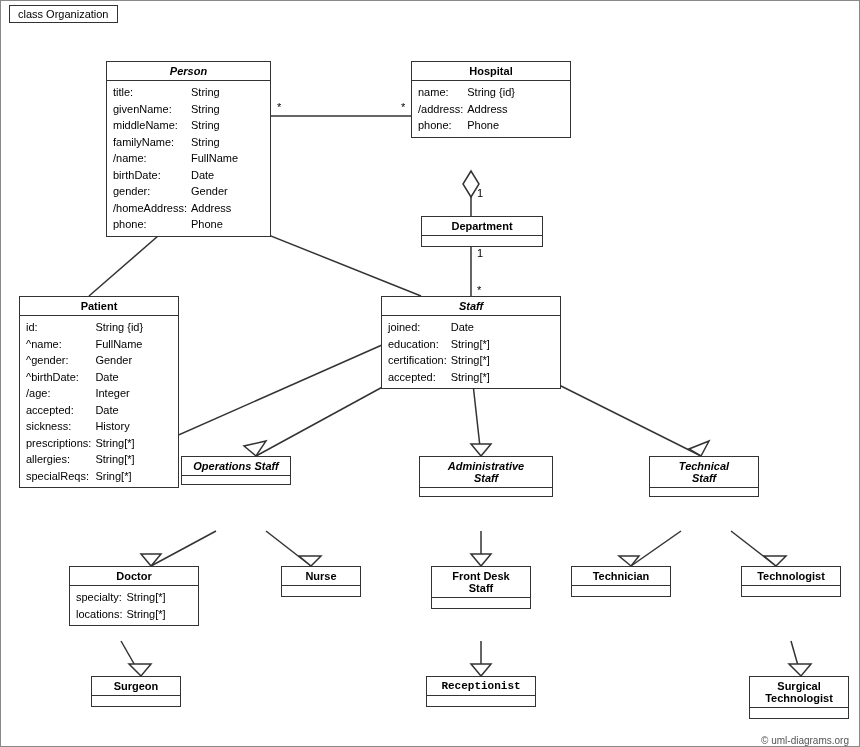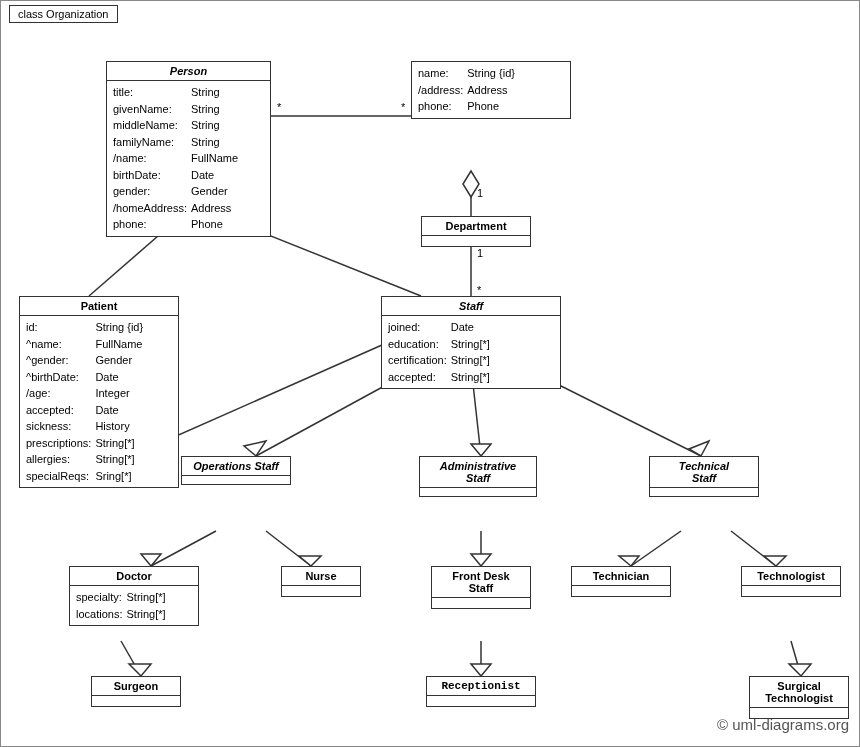--- a/index.html
+++ b/index.html
@@ -57,23 +57,23 @@
     }
     svg.arrows {
       position: absolute;
       top: 0; left: 0;
       width: 860px;
       height: 747px;
       pointer-events: none;
     }
     .copyright {
       position: absolute;
-      bottom: 13px;
+      bottom: 0;
       right: 10px;
-      font-size: 15px;
+      font-size: 10px;
       color: #555;
     }
   </style>
 </head>
 <body>
 
 <div id="diagram-container">
 
   <div class="diagram-title">class Organization</div>
 
@@ -178,41 +178,42 @@
         <tr>
               <td>phone:</td>
               <td>Phone</td>
             </tr>
       </tbody>
         </table>
     </div>
   </div>
 
   <div class="uml-box" style="left:410px; top:60px; width:160px;">
+    <div class="box-title">Hospital</div>
     <div class="box-body">
       <table>
         <tbody>
             <tr>
               <td>name:</td>
               <td>String {id}</td>
             </tr>
         <tr>
               <td>/address:</td>
               <td>Address</td>
             </tr>
         <tr>
               <td>phone:</td>
               <td>Phone</td>
             </tr>
       </tbody>
         </table>
     </div>
   </div>
 
-  <div class="uml-box" style="left:420px; top:215px; width:110px;">
+  <div class="uml-box" style="left:420px; top:215px; width:122px;">
     <div class="box-title">Department</div>
     <div class="box-body" style="min-height:10px;"></div>
   </div>
 
   <div class="uml-box" style="left:380px; top:295px; width:180px;">
     <div class="box-title italic">Staff</div>
     <div class="box-body">
       <table>
         <tbody>
             <tr>
@@ -286,21 +287,21 @@
             </tr>
         <tr>
               <td>specialReqs:</td>
               <td>Sring[*]</td>
             </tr>
       </tbody>
         </table>
     </div>
   </div>
 
-  <div class="uml-box" style="left:418px; top:455px; width:118px;">
+  <div class="uml-box" style="left:418px; top:455px; width:134px;">
     <div class="box-title italic">
       Administrative<br>Staff
     </div>
     <div class="box-body" style="min-height:8px;"></div>
   </div>
 
   <div class="uml-box" style="left:648px; top:455px; width:110px;">
     <div class="box-title italic">
       Technical<br>Staff
     </div>

